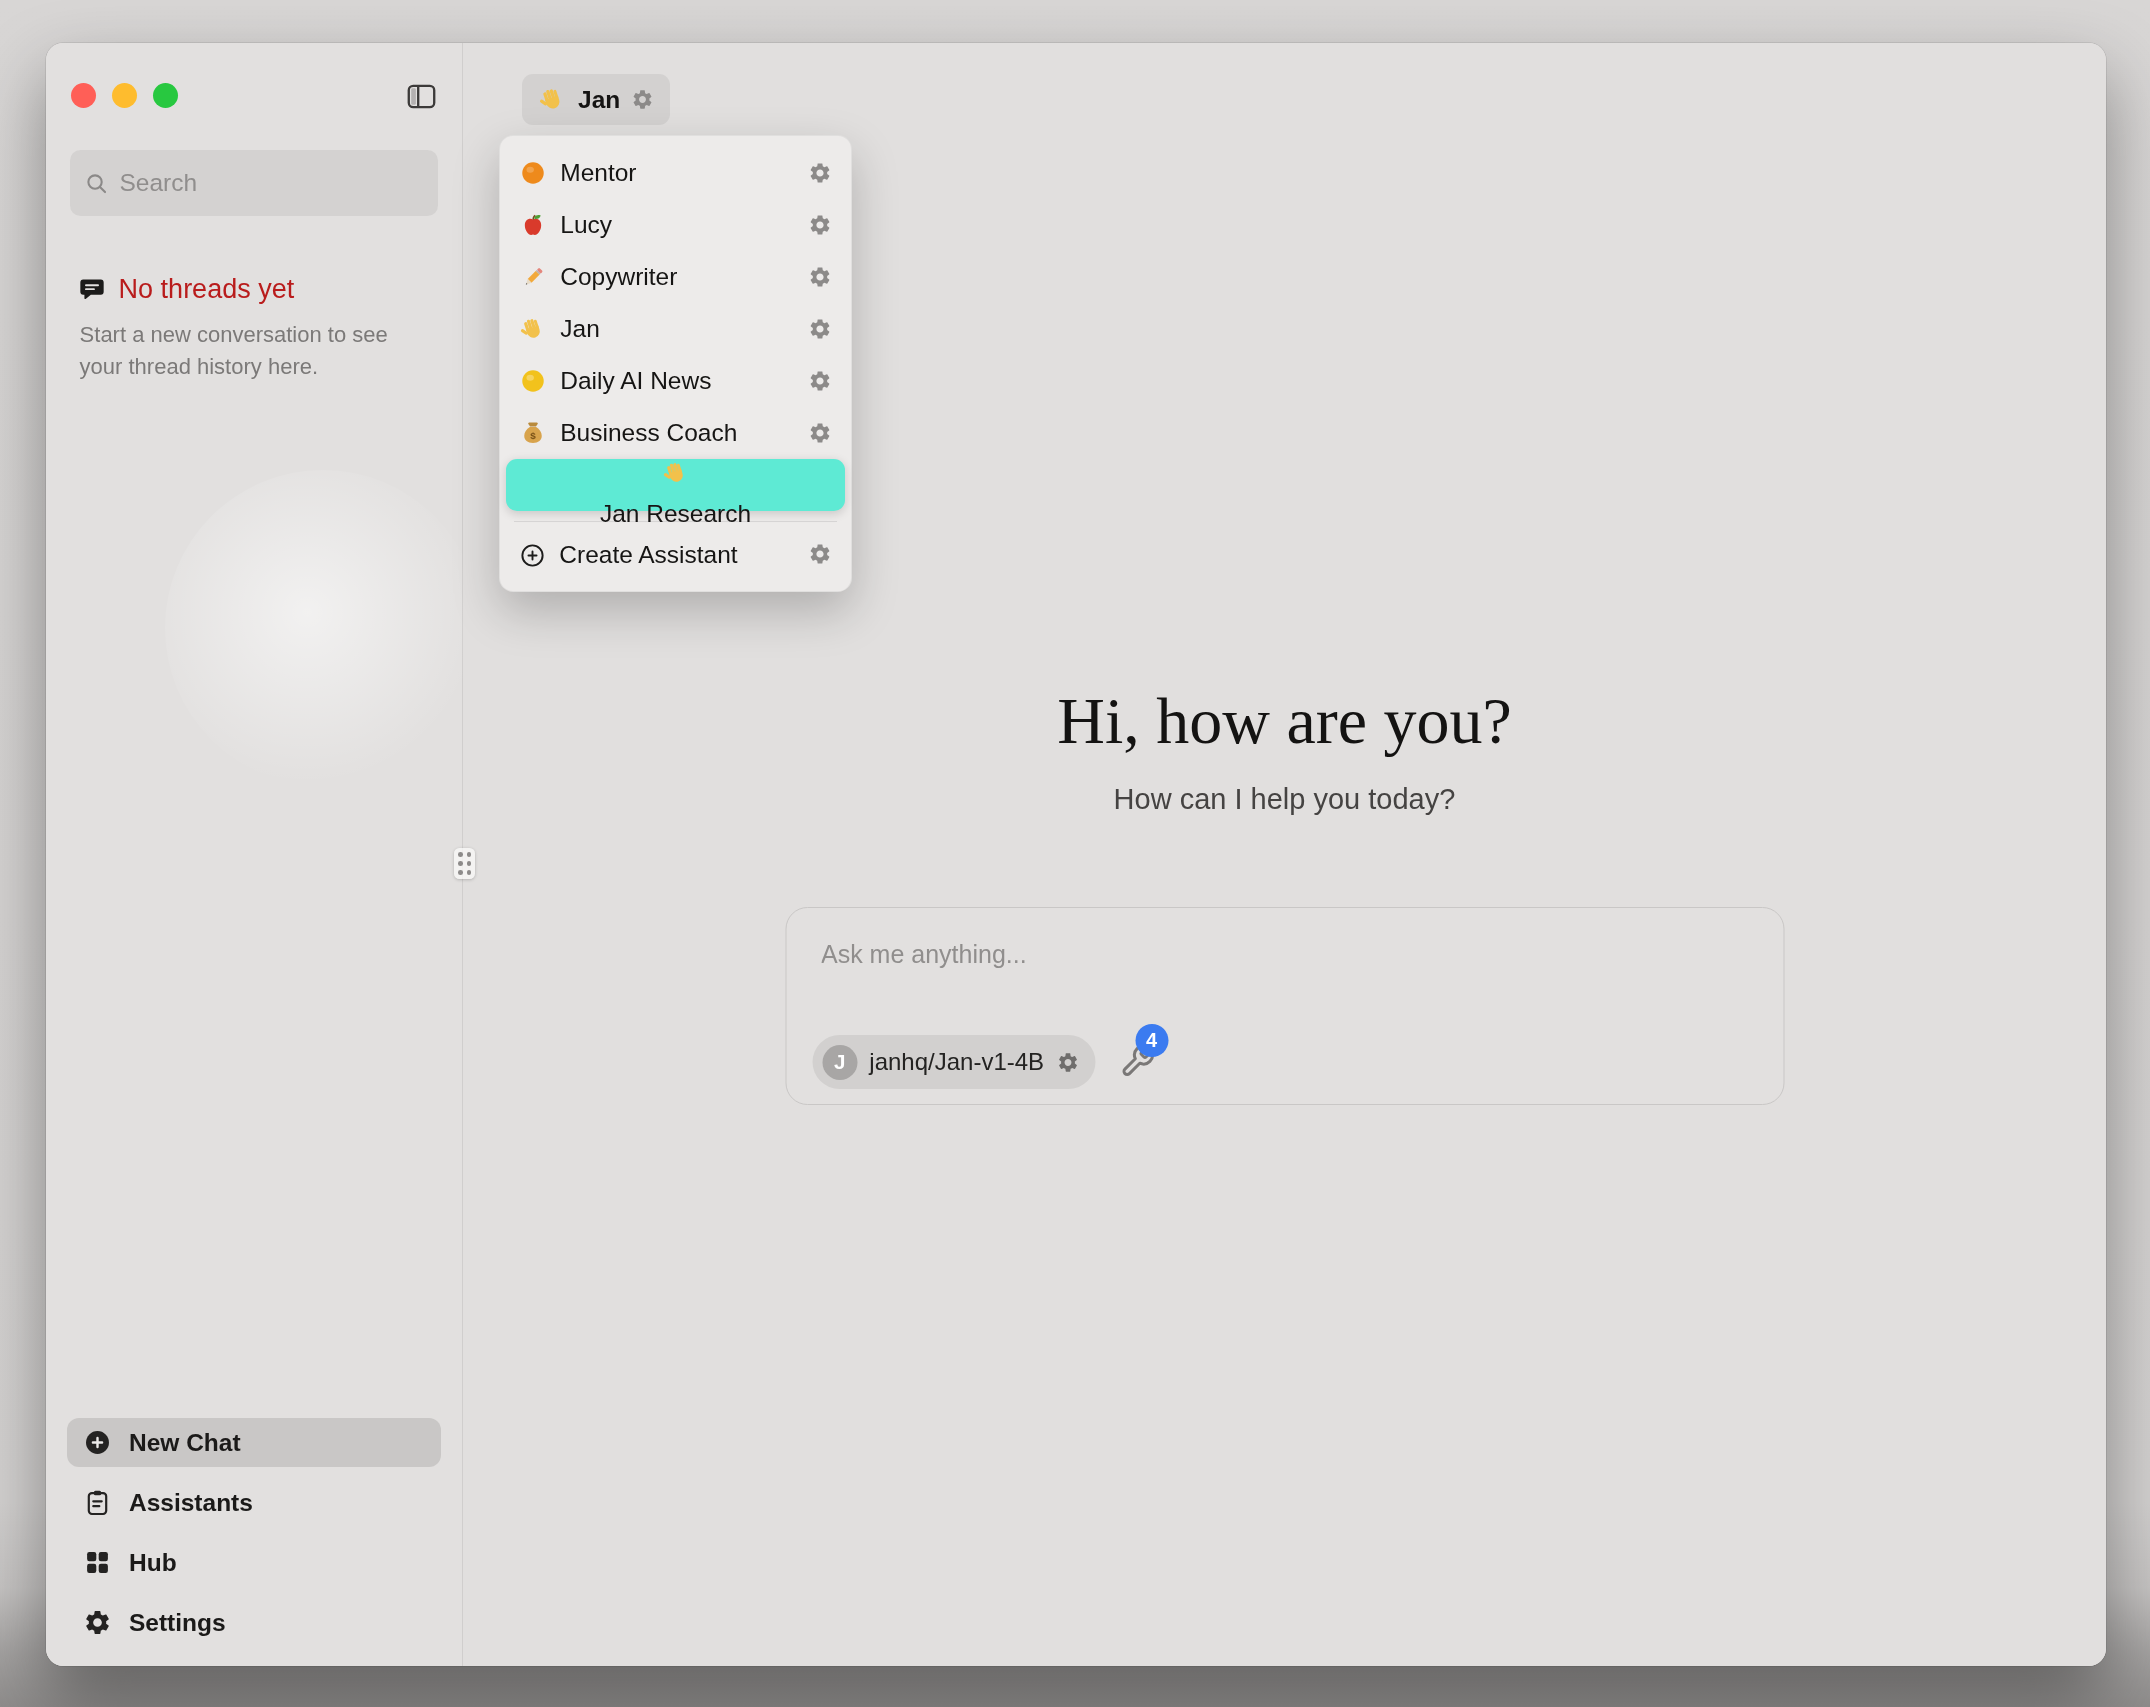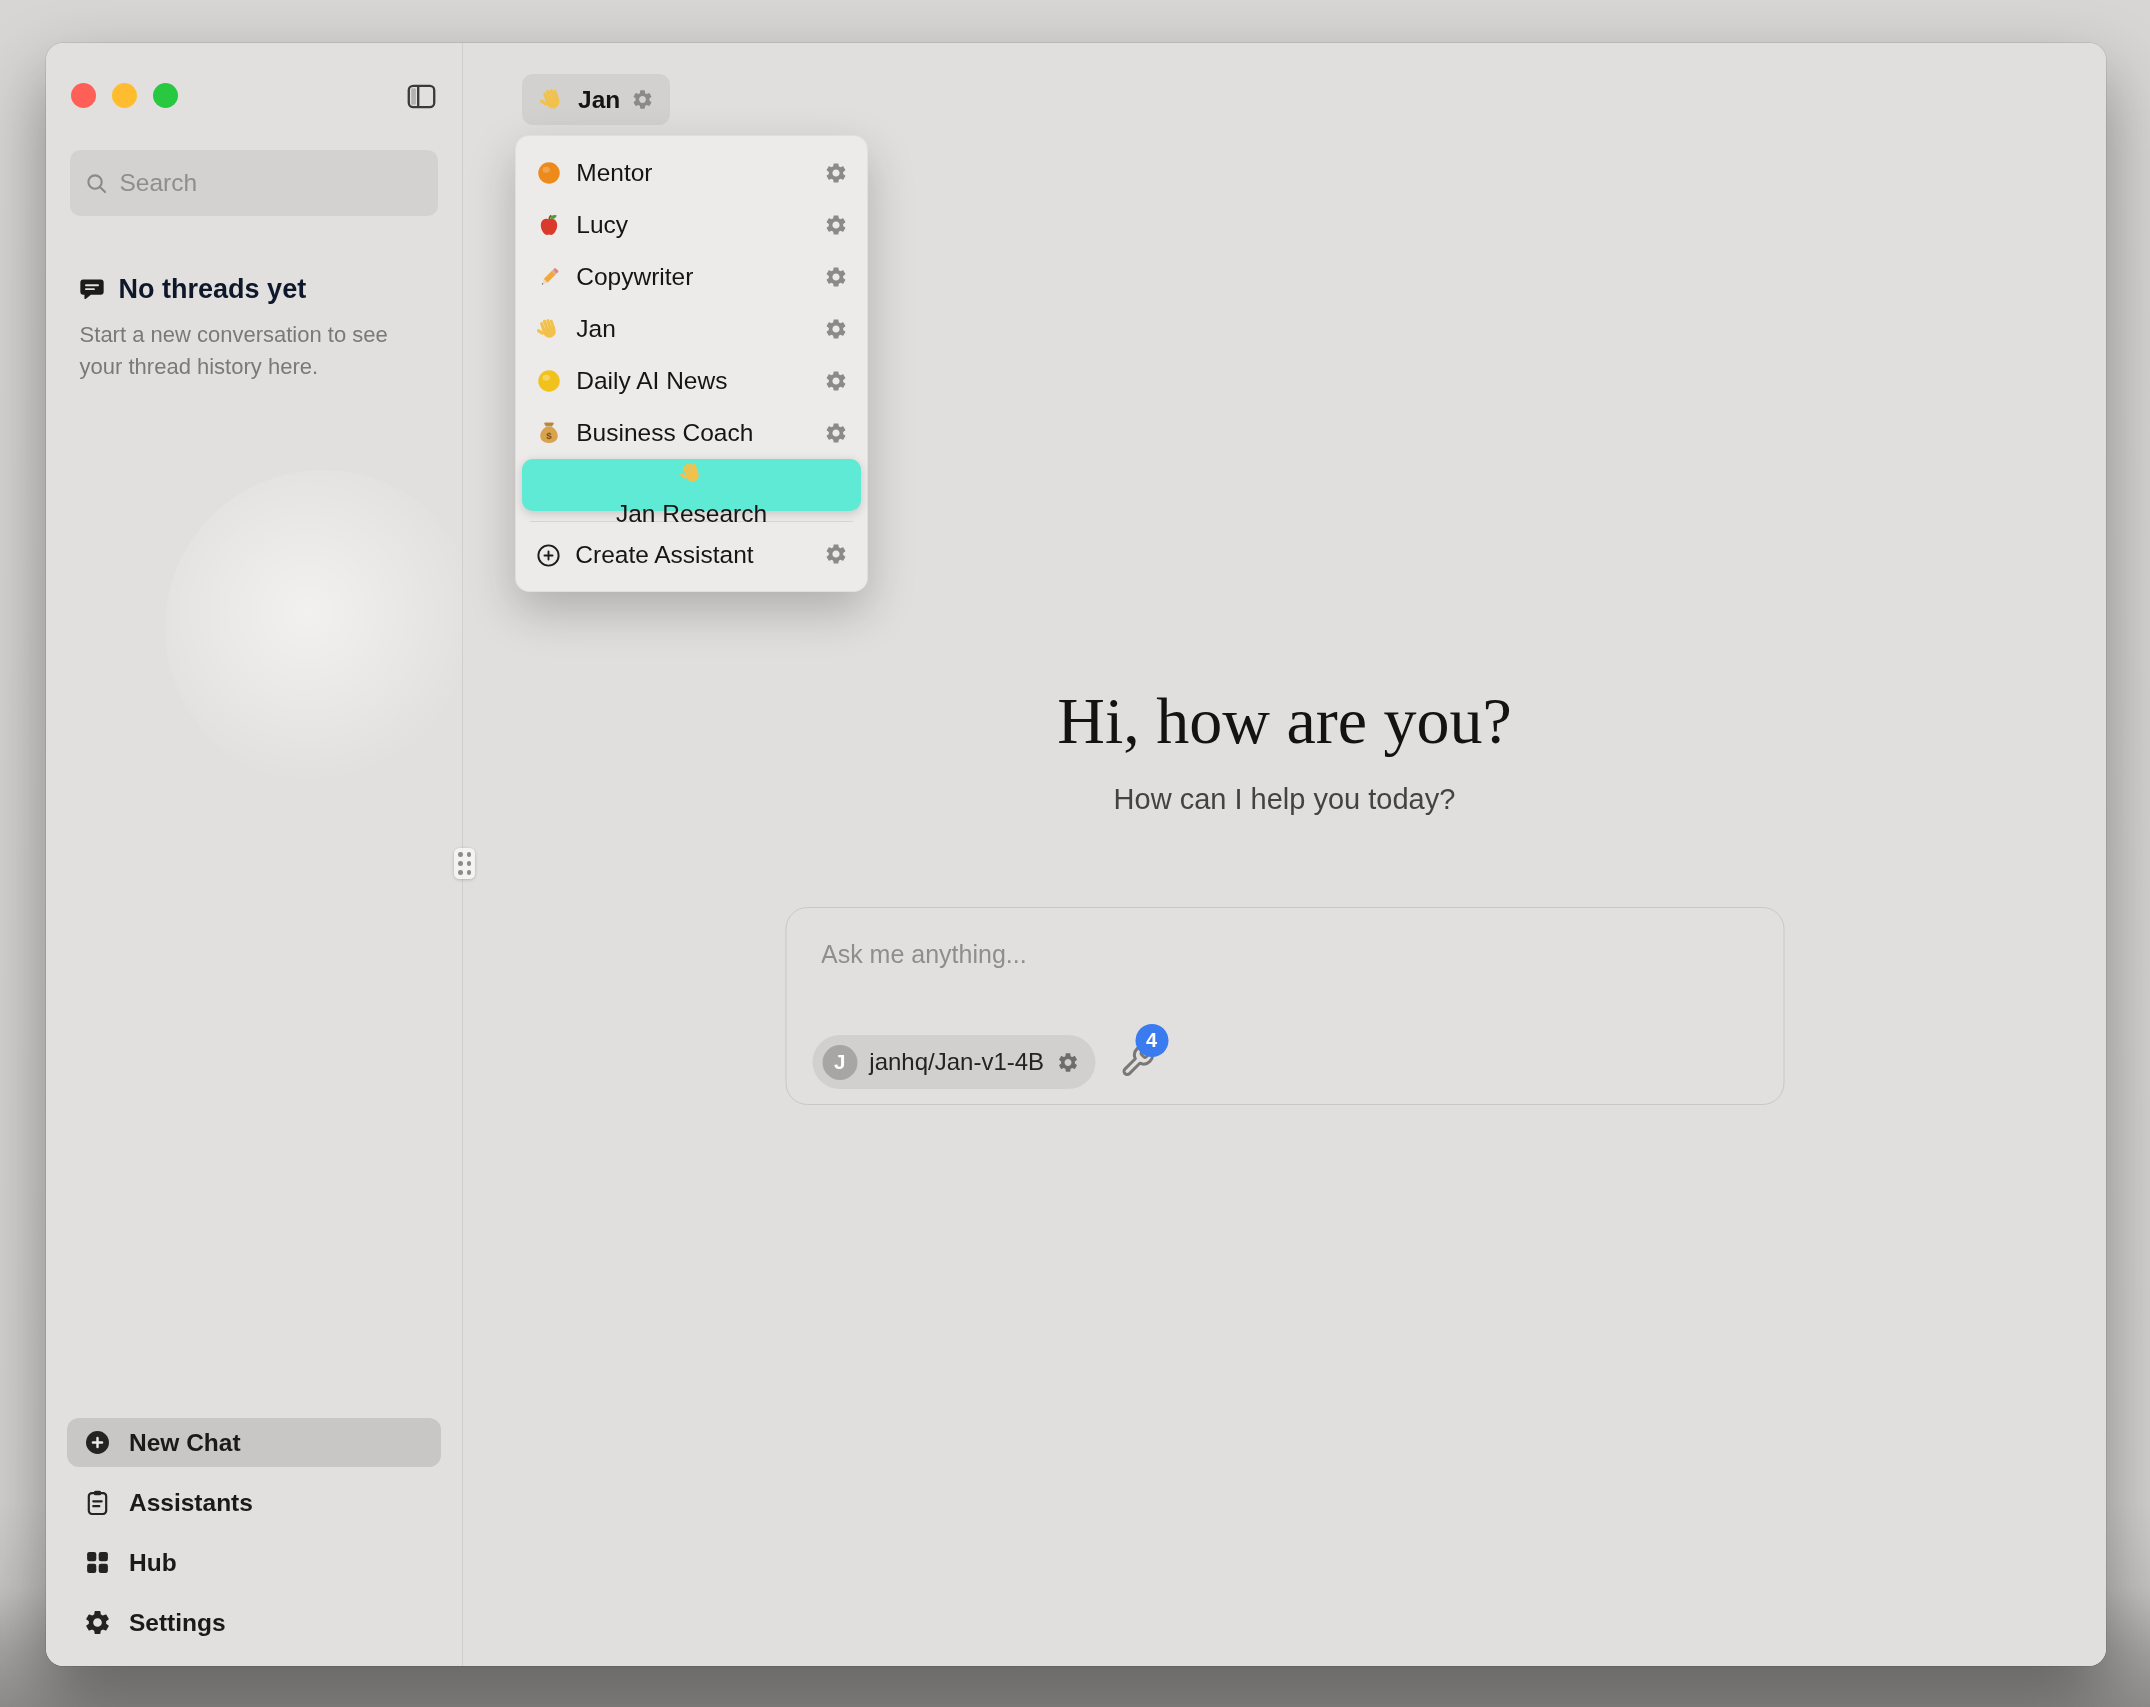--- a/index.html
+++ b/index.html
@@ -24,21 +24,21 @@
 
   .search { position:relative; margin:0 24px; height:66px; flex:none;
     border-radius:10.3px; background:rgba(0,0,0,.06); display:flex; align-items:center; }
   .search svg { width:25px; height:25px; margin:0 10.3px 0 14.2px; color:#8b8988; flex:none; }
   .search input { flex:1; min-width:0; border:0; background:transparent; outline:none;
     font:24.5px "Liberation Sans",sans-serif; color:#2f2e2d; padding-right:12.6px; }
   ::placeholder { color:#908e8d; opacity:1; }
 
   .empty { padding:58px 28.5px 0 32px; }
   .empty-title-row { display:flex; align-items:center; gap:12.6px;
-    font-size:27px; font-weight:700; color:#0f172a; }
+    font-size:27px; font-weight:400; color:#b91c1c; }
   .empty-title-row svg { width:28px; height:28px; color:#1c1b1a; flex:none; }
   .empty p { margin:14.2px 0 0 1.6px; font-size:22px; line-height:1.45; color:#7b7978; max-width:346px; }
 
   .blob { position:absolute; left:119px; top:427px; width:316px; height:316px; border-radius:50%;
     background:radial-gradient(circle at 45% 45%, rgba(255,255,255,.55), rgba(255,255,255,0) 70%);
     pointer-events:none; }
 
   .side-nav { margin-top:auto; padding:0 20.6px 19px; display:flex; flex-direction:column; gap:11px; }
   .nav-item { height:49px; border-radius:12px; display:flex; align-items:center; gap:17.4px;
     padding:0 16px; font-size:24.5px; font-weight:600; color:#1b1a19; }
@@ -47,21 +47,21 @@
 
   
   .main { position:relative; flex:1; background:#e1dfde; }
 
   .assistant-pill { position:absolute; left:59px; top:31px; height:51px;
     display:flex; align-items:center; gap:11px; padding:0 16px; border-radius:11px;
     background:rgba(130,128,127,.14); font-size:24.5px; font-weight:600; color:#151413; }
   .assistant-pill .wave { width:29px; height:29px; }
   .assistant-pill .gear { width:23px; height:23px; color:#8c8a89; }
 
-  .menu { position:absolute; left:52px; top:92px; width:353px; z-index:5;
+  .menu { position:absolute; left:36px; top:92px; width:353px; z-index:5;
     border-radius:14.2px; background:#edebea; border:0.8px solid rgba(0,0,0,.05);
     box-shadow:0 19px 47px rgba(0,0,0,.22); padding:11px 6.3px; }
   .menu-item { height:52px; display:flex; align-items:center; gap:13.4px; padding:0 12.6px;
     border-radius:11px; font-size:24.5px; font-weight:500; color:#161514; }
   .menu-item svg.mi { width:28px; height:28px; flex:none; }
   .menu-item .gear { margin-left:auto; width:24px; height:24px; color:#8c8a89; flex:none; }
   .menu-item.selected { background:#5eead4; box-shadow:0 2.4px 9.5px rgba(0,0,0,.15);flex-direction:column; }
   .menu-sep { height:0.8px; background:rgba(0,0,0,.09); margin:9.5px 8px; }
   .create-item { height:49px; display:flex; align-items:center; gap:13.4px; padding:0 12.6px;
     font-size:24.5px; font-weight:500; color:#161514; border-radius:11px; }

